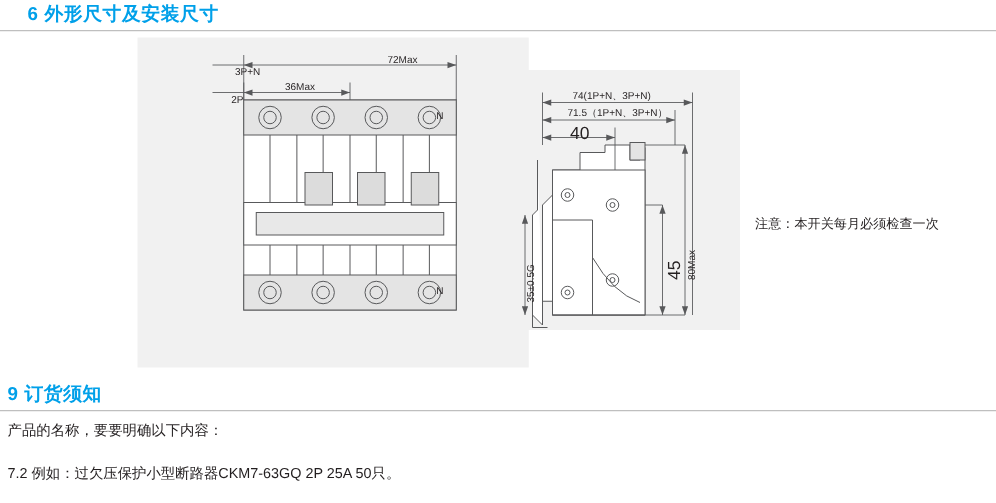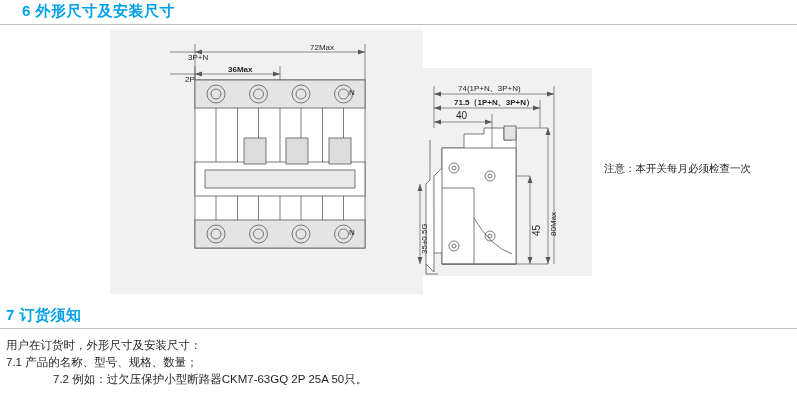--- a/index.html
+++ b/index.html
@@ -41,48 +41,48 @@
 
   .body-text {
     position: absolute;
     font-size: 11.5px;
     color: #231f20;
     white-space: nowrap;
     line-height: 16px;
   }
   #note-line-0 { left: 6px; top: 337px; }
   #note-line-1 { left: 6px; top: 354px; }
-  #note-line-2 { left: 6px; top: 371px; margin-left: 47px; }
+  #note-line-2 { left: 6px; top: 371px; }
 
   .caution {
     position: absolute;
     left: 604px;
-    top: 162px;
+    top: 172px;
     font-size: 10.5px;
     color: #231f20;
     white-space: nowrap;
   }
 
   
   .panel {
     position: absolute;
     background: #f1f1f1;
   }
   #panel-left { left: 110px; top: 30px; width: 313px; height: 264px; }
-  #panel-right { left: 412px; top: 68px; width: 180px; height: 208px; }
+  #panel-right { left: 412px; top: 56px; width: 180px; height: 208px; }
 
   .svgwrap { position: absolute; left: 0; top: 0; }
 
   .dimlabel {
     position: absolute;
     font-size: 8px;
     color: #231f20;
     white-space: nowrap;
   }
-  .dimlabel.big { font-size: 10px; }
+  .dimlabel.big { font-size: 14px; }
   .vert {
     transform-origin: 0 0;
     transform: rotate(-90deg);
   }
 </style>
 </head>
 <body>
 
 <div class="page">
 
@@ -153,21 +153,21 @@
       </g>
       <g fill="#58595b">
         <polygon points="85,22 92,19.5 92,24.5"></polygon>
         <polygon points="255,22 248,19.5 248,24.5"></polygon>
         <polygon points="85,44 92,41.5 92,46.5"></polygon>
         <polygon points="170,44 163,41.5 163,46.5"></polygon>
       </g>
     </svg>
 
     <div class="dimlabel" style="left:200px; top:13px;">72Max</div>
-    <div class="dimlabel" style="left:118px; top:35px;font-weight:bold;">36Max</div>
+    <div class="dimlabel" style="left:118px; top:35px;">36Max</div>
     <div class="dimlabel" style="left:239px; top:58px;">N</div>
     <div class="dimlabel" style="left:239px; top:198px;">N</div>
   </div>
 
   <div class="dimlabel" style="left:188px; top:53px;">3P+N</div>
   <div class="dimlabel" style="left:185px; top:75px;">2P</div>
 
   <div class="panel" id="panel-right">
     <svg class="svgwrap" width="180" height="222" viewBox="0 0 180 222">
       <g fill="none" stroke="#58595b" stroke-width="0.8">
@@ -229,30 +229,29 @@
         <polygon points="8,116 5.5,123 10.5,123"></polygon>
         <polygon points="8,196 5.5,189 10.5,189"></polygon>
         <polygon points="118,108 115.5,115 120.5,115"></polygon>
         <polygon points="118,196 115.5,189 120.5,189"></polygon>
         <polygon points="136,60 133.5,67 138.5,67"></polygon>
         <polygon points="136,196 133.5,189 138.5,189"></polygon>
       </g>
     </svg>
 
     <div class="dimlabel" style="left:46px; top:15px;">74(1P+N、3P+N)</div>
-    <div class="dimlabel" style="left:42px; top:29px;font-weight:bold;">71.5（1P+N、3P+N）</div>
+    <div class="dimlabel" style="left:42px; top:29px;">71.5（1P+N、3P+N）</div>
     <div class="dimlabel big" style="left:44px; top:42px;">40</div>
 
     <div class="dimlabel vert" style="left:8px; top:186px;">35±0.5G</div>
     <div class="dimlabel big vert" style="left:119px; top:168px;">45</div>
     <div class="dimlabel vert" style="left:137px; top:168px;">80Max</div>
   </div>
 
   <div class="caution">注意：本开关每月必须检查一次</div>
 
-  <div class="section-title" id="sec7-title">7 订货须知</div>
+  <div class="section-title" id="sec7-title">9 订货须知</div>
   <div class="rule" id="rule7"></div>
 
-  <div class="body-text" id="note-line-0">用户在订货时，外形尺寸及安装尺寸：</div>
-  <div class="body-text" id="note-line-1">7.1 产品的名称、型号、规格、数量；</div>
+  <div class="body-text" id="note-line-0">产品的名称，要要明确以下内容：</div>
   <div class="body-text" id="note-line-2">7.2 例如：过欠压保护小型断路器CKM7-63GQ 2P 25A 50只。</div>
 
 </div>
 
 </body></html>

